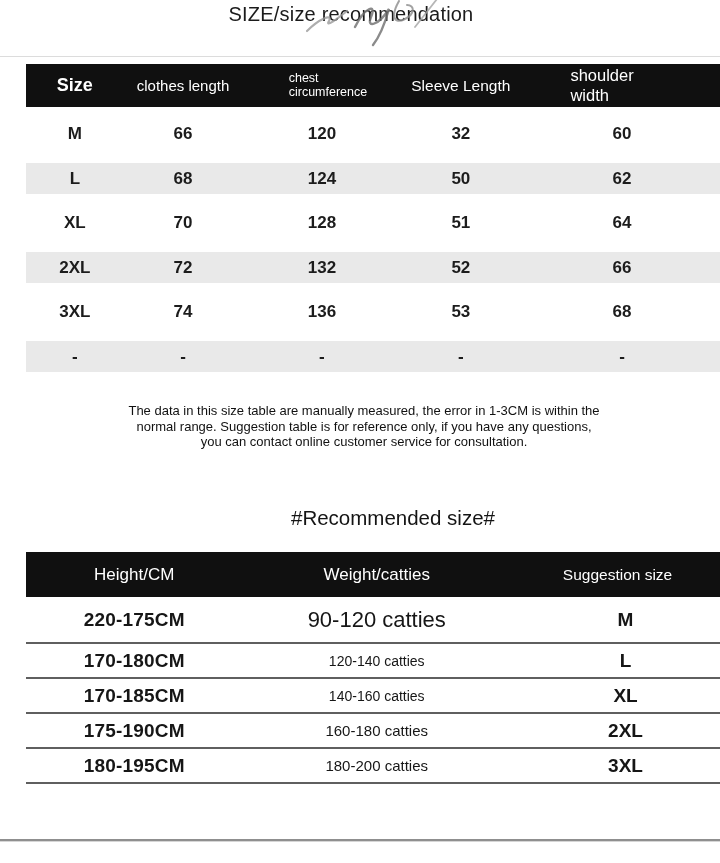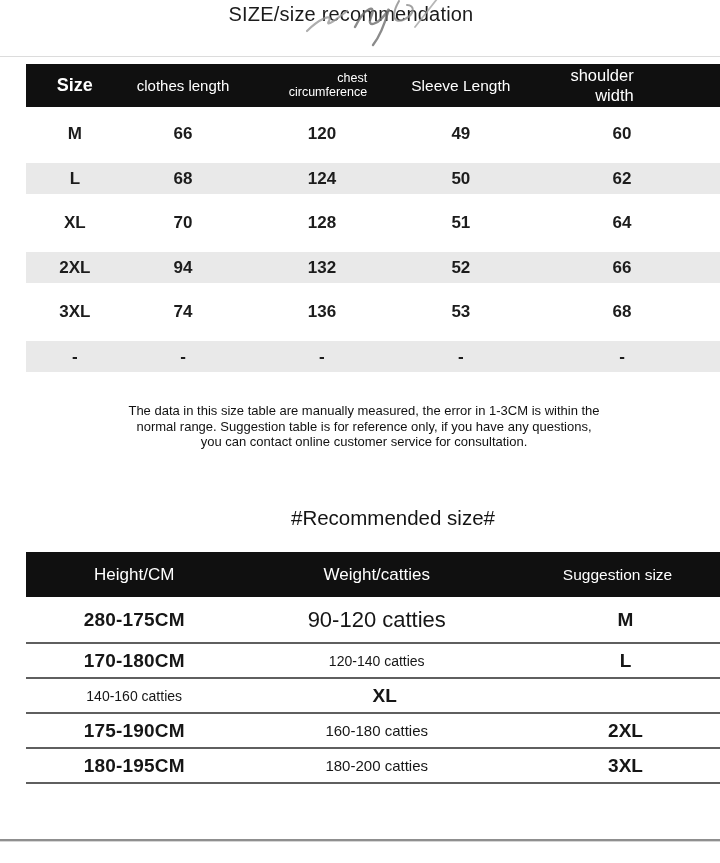--- a/index.html
+++ b/index.html
@@ -31,21 +31,21 @@
   .top-rule { position:absolute; left:0; top:56px; width:720px; height:1px; background:#dcdcdc; }
   #size-table { top:64px; }
   .t1-head {
     height:43px; background:#101010; color:#ffffff;
     display:grid; grid-template-columns:14% 17% 22.8% 17% 29.2%;
     align-items:center; text-align:center;
   }
   .t1-head .h-size   { font-size:18px; font-weight:bold; }
   .t1-head .h-plain  { font-size:15px; }
   .t1-head .h-sleeve { font-size:15.5px; }
-  .two-line { display:inline-block; text-align:right; }
+  .two-line { display:inline-block; text-align:left; }
   .chest-block    { font-size:12.5px; line-height:1.18; transform:translateX(6px); }
   .shoulder-block { font-size:16.5px; line-height:1.2; transform:translateX(-20px); }
   .two-line span { display:block; }
   .t1-rows { margin-top:5px; }
   .t1-row {
     height:44.5px;
     display:grid; grid-template-columns:14% 17% 22.8% 17% 29.2%;
     align-items:center; text-align:center;
     font-size:17px; font-weight:bold; color:#1c1c1c;
   }
@@ -129,40 +129,40 @@
         <span>width</span>
       </span>
     </div>
   </div>
 
   <div class="t1-rows">
     <div class="t1-row">
       <span>M</span>
       <span>66</span>
       <span>120</span>
-      <span>49</span>
+      <span>32</span>
       <span>60</span>
     </div>
     <div class="t1-row alt">
       <span>L</span>
       <span>68</span>
       <span>124</span>
       <span>50</span>
       <span>62</span>
     </div>
     <div class="t1-row">
       <span>XL</span>
       <span>70</span>
       <span>128</span>
       <span>51</span>
       <span>64</span>
     </div>
     <div class="t1-row alt">
       <span>2XL</span>
-      <span>94</span>
+      <span>72</span>
       <span>132</span>
       <span>52</span>
       <span>66</span>
     </div>
     <div class="t1-row">
       <span>3XL</span>
       <span>74</span>
       <span>136</span>
       <span>53</span>
       <span>68</span>
@@ -186,30 +186,31 @@
 <div class="rec-heading">#Recommended size#</div>
 
 <div class="tbl" id="rec-table">
   <div class="t2-head">
     <div class="h-height">Height/CM</div>
     <div class="h-weight">Weight/catties</div>
     <div class="h-rec">Suggestion size</div>
   </div>
 
   <div class="t2-row first">
-    <span class="c-height">280-175CM</span>
+    <span class="c-height">220-175CM</span>
     <span class="c-weight">90-120 catties</span>
     <span class="c-size">M</span>
   </div>
   <div class="t2-row r2">
     <span class="c-height">170-180CM</span>
     <span class="c-weight">120-140 catties</span>
     <span class="c-size">L</span>
   </div>
   <div class="t2-row r3">
+    <span class="c-height">170-185CM</span>
     <span class="c-weight">140-160 catties</span>
     <span class="c-size">XL</span>
   </div>
   <div class="t2-row r4">
     <span class="c-height">175-190CM</span>
     <span class="c-weight">160-180 catties</span>
     <span class="c-size">2XL</span>
   </div>
   <div class="t2-row r5">
     <span class="c-height">180-195CM</span>

